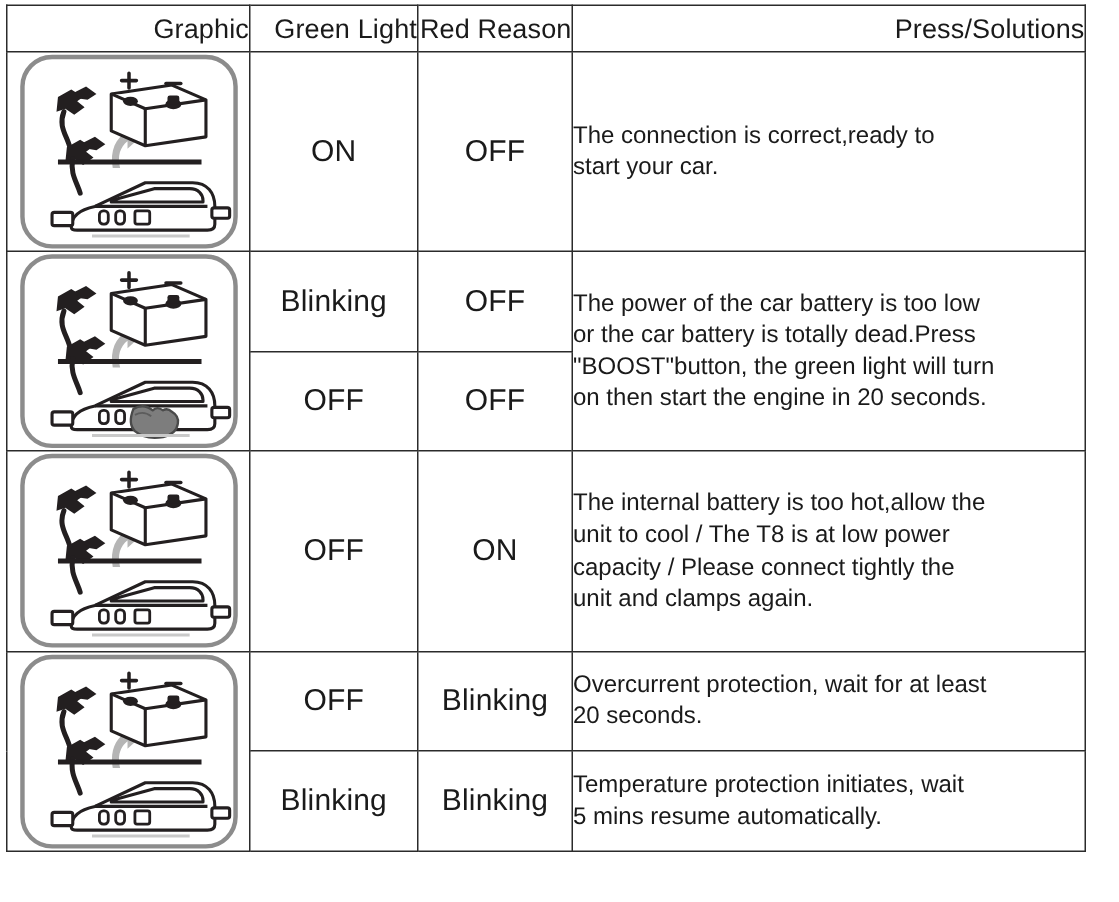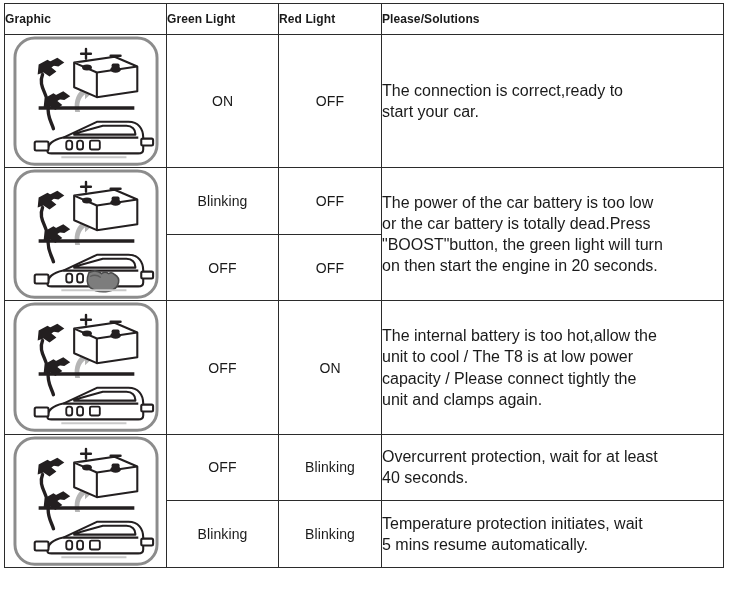--- a/index.html
+++ b/index.html
@@ -29,29 +29,29 @@
     vertical-align:middle;
     background:#fff;
   }
   col.c-graphic{width:162px;}
   col.c-green{width:112px;}
   col.c-red{width:103px;}
   col.c-reason{width:342px;}
 
   th.head{
     height:30px;
-    font-weight:bold;
-    font-size:12px;
-    text-align:left;
+    font-weight:normal;
+    font-size:18px;
+    text-align:right;
     letter-spacing:.1px;
   }
 
   td.light{
     text-align:center;
-    font-size:14px;
+    font-size:20px;
     letter-spacing:.1px;
   }
   td.reason{
     font-size:16px;
     line-height:1.32;
     padding:7px 8px 7px 12px;
     text-align:left;
     white-space:pre-line;
   }
 
@@ -78,22 +78,22 @@
       <col class="c-graphic">
         <col class="c-green">
         <col class="c-red">
         <col class="c-reason">
     </colgroup>
 
     <thead>
       <tr>
         <th class="head">Graphic</th>
         <th class="head">Green Light</th>
-        <th class="head">Red Light</th>
-        <th class="head">Please/Solutions</th>
+        <th class="head">Red Reason</th>
+        <th class="head">Press/Solutions</th>
       </tr>
     </thead>
 
     <tbody>
 
       <tr>
         <td class="graphic-cell">
           <div class="gfx">
             <svg viewBox="0 0 150 134" xmlns="http://www.w3.org/2000/svg">
               <rect x="3" y="3" width="144" height="128" rx="20" ry="20" fill="#fff" stroke="#8c8c8c" stroke-width="3"></rect>
@@ -313,21 +313,21 @@
                 <rect x="66" y="107" width="6" height="9" rx="2.6"></rect>
                 <rect x="79" y="107" width="10" height="9" rx="1.4"></rect>
               </g>
               <line x1="50" y1="124" x2="116" y2="124" stroke="#c9c9c9" stroke-width="2"></line>
             </svg>
           </div>
         </td>
         <td class="light">OFF</td>
         <td class="light">Blinking</td>
         <td class="reason">Overcurrent protection, wait for at least
-40 seconds.</td>
+20 seconds.</td>
       </tr>
       <tr>
         <td class="light">Blinking</td>
         <td class="light">Blinking</td>
         <td class="reason">Temperature protection initiates, wait
 5 mins resume automatically.</td>
       </tr>
     </tbody>
   </table>
 </div>

